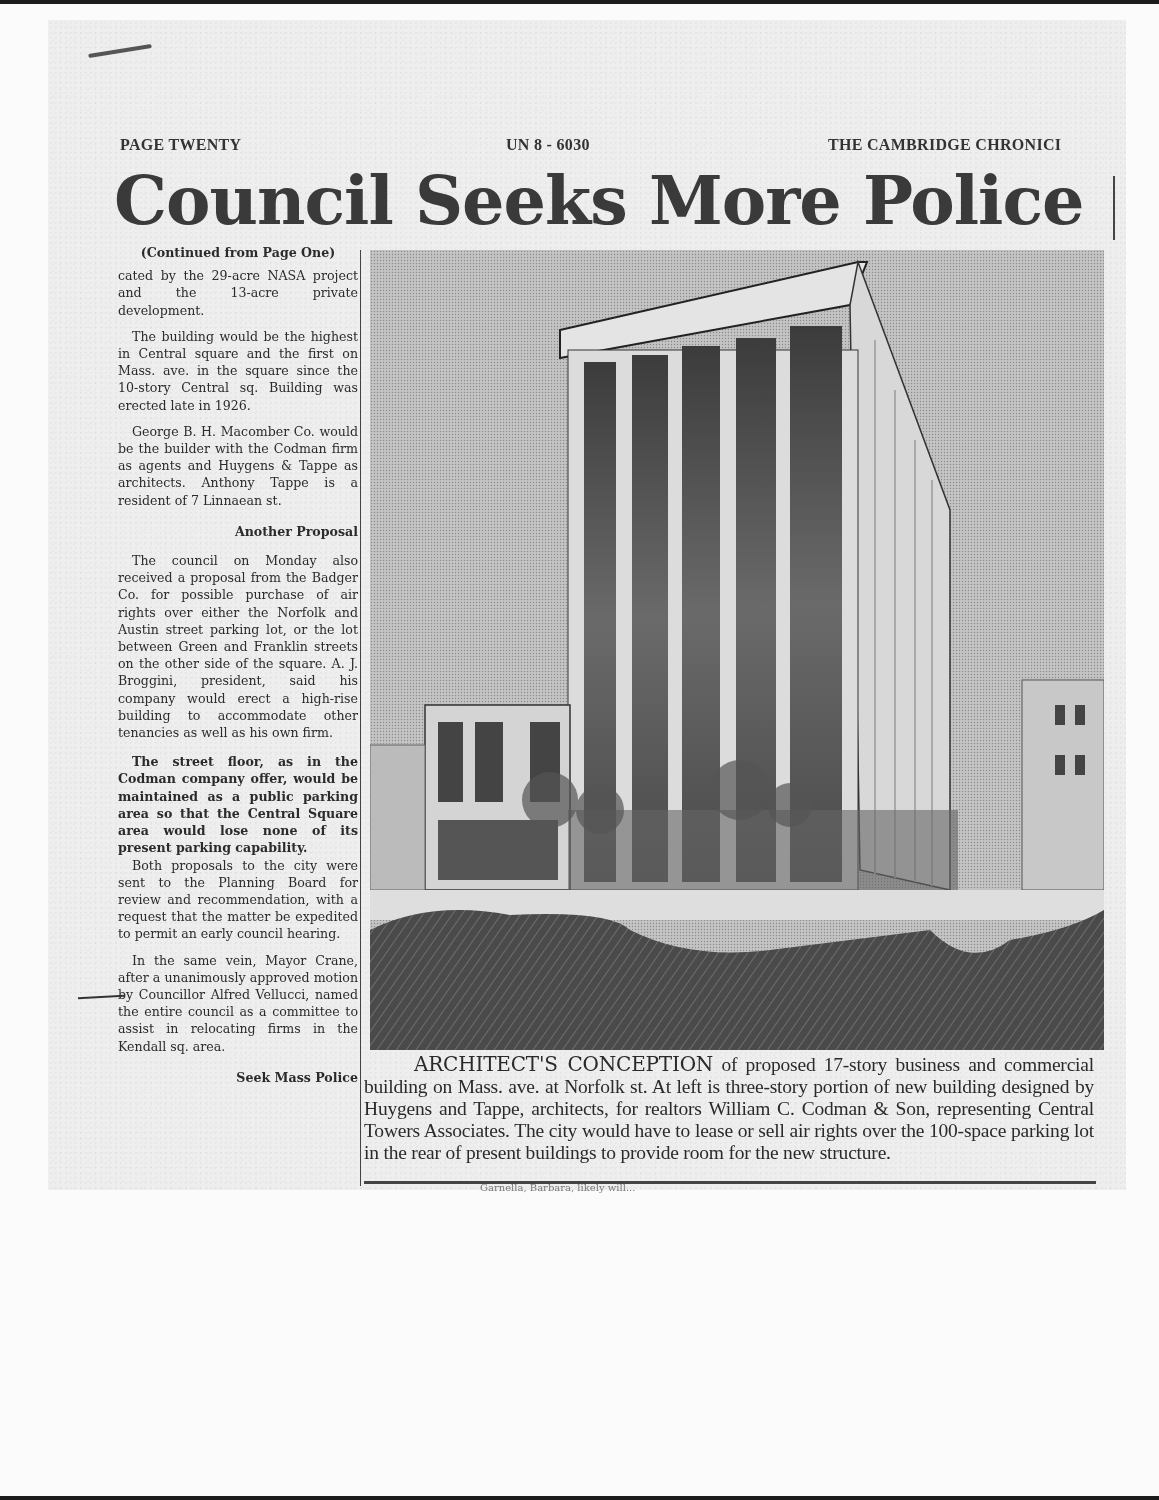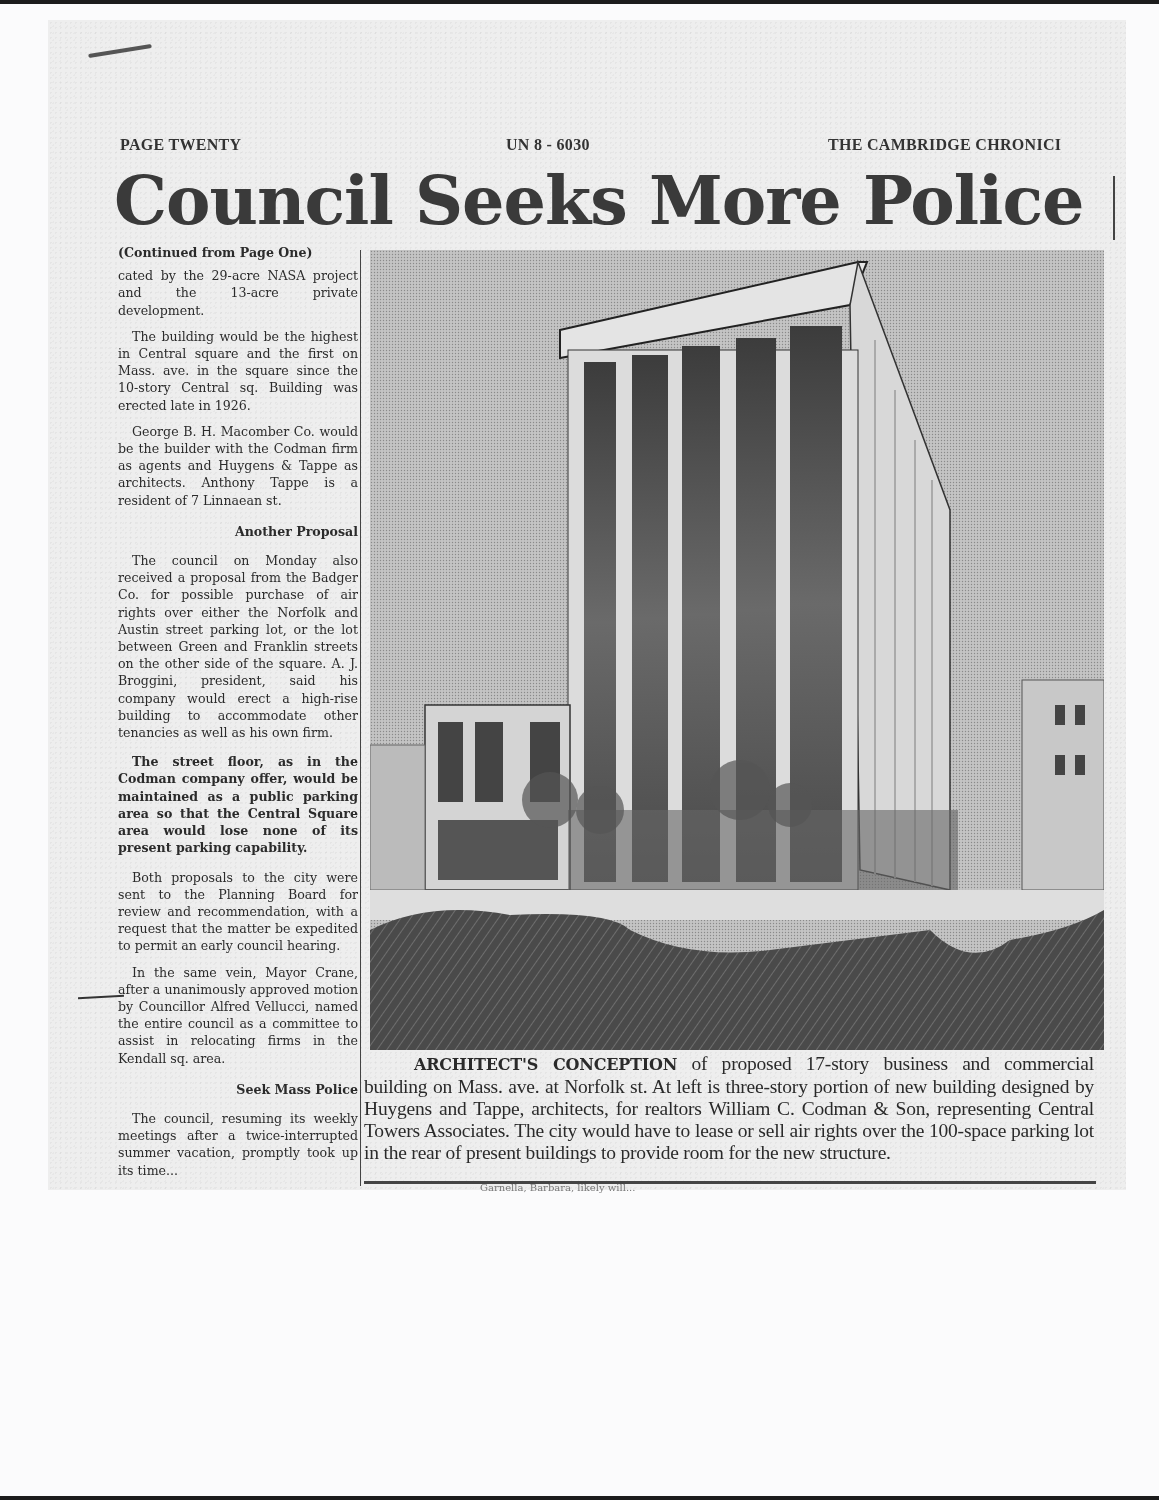--- a/index.html
+++ b/index.html
@@ -47,41 +47,41 @@
       position: absolute; background: #444; width: 2px;
     }
     .col-left {
       position: absolute; top: 244px; left: 118px; width: 240px;
       font-family: "DejaVu Serif", serif; font-size: 12.6px; line-height: 17.2px;
       color: #2b2b2b; text-align: justify;
     }
     .col-left p { margin: 0; text-indent: 14px; hyphens: manual; }
     .col-left .gap { margin-top: 9px; }
     .col-left .continued {
-      text-align: left; font-weight: bold; text-indent: 0; margin-bottom: 6px; font-size: 12.6px;
+      text-align: center; font-weight: bold; text-indent: 0; margin-bottom: 6px; font-size: 12.6px;
     }
     .col-left .subhead {
       text-align: right; font-weight: bold; text-indent: 0; margin: 14px 0 12px 0;
     }
     .col-left .bold-para { font-weight: bold; margin-top: 12px; }
     .margin-mark {
       position: absolute; left: 78px; top: 996px; width: 46px; height: 2px; background: #333;
       transform: rotate(-3deg);
     }
     .photo {
       position: absolute; left: 370px; top: 250px; width: 734px; height: 800px;
       background: #bdbdbd; overflow: hidden;
     }
     .photo svg { display: block; }
     .caption {
       position: absolute; left: 364px; top: 1053px; width: 730px;
       font-family: "Liberation Serif", serif; font-size: 19.5px; line-height: 22px;
       color: #2a2a2a; text-align: justify; letter-spacing: -0.2px;
     }
-    .caption .lead { font-family: "DejaVu Serif", serif; font-weight: bold; font-size: 16px; padding-left: 50px; }
+    .caption .lead { font-family: "DejaVu Serif", serif; font-weight: normal; font-size: 20px; padding-left: 50px; }
     .hrule {
       position: absolute; left: 364px; top: 1181px; width: 732px; height: 3px; background: #444;
     }
     .cut-line {
       position: absolute; left: 480px; top: 1184px; width: 600px; height: 22px;
       font-size: 10px; color: #777; overflow: hidden; line-height: 8px;
     }
   </style>
 </head>
 <body>
@@ -100,24 +100,23 @@
 <div class="vrule" style="left:1113px; top:176px; height:64px;"></div>
 
 <div class="col-left">
   <p class="continued">(Continued from Page One)</p>
   <p style="text-indent:0">cated by the 29-acre NASA project and the 13-acre private development.</p>
   <p class="gap">The building would be the highest in Central square and the first on Mass. ave. in the square since the 10-story Central sq. Building was erected late in 1926.</p>
   <p class="gap">George B. H. Macomber Co. would be the builder with the Codman firm as agents and Huygens &amp; Tappe as architects. Anthony Tappe is a resident of 7 Linnaean st.</p>
   <p class="subhead">Another Proposal</p>
   <p>The council on Monday also received a proposal from the Badger Co. for possible purchase of air rights over either the Norfolk and Austin street parking lot, or the lot between Green and Franklin streets on the other side of the square. A. J. Broggini, president, said his company would erect a high-rise building to accommodate other tenancies as well as his own firm.</p>
   <p class="bold-para">The street floor, as in the Codman company offer, would be maintained as a public parking area so that the Central Square area would lose none of its present parking capability.</p>
-  <p style="margin-top:12px">Both proposals to the city were sent to the Planning Board for review and recommendation, with a request that the matter be expedited to permit an early council hearing.</p>
+  <p style="">Both proposals to the city were sent to the Planning Board for review and recommendation, with a request that the matter be expedited to permit an early council hearing.</p>
   <p class="gap">In the same vein, Mayor Crane, after a unanimously approved motion by Councillor Alfred Vellucci, named the entire council as a committee to assist in relocating firms in the Kendall sq. area.</p>
   <p class="subhead">Seek Mass Police</p>
-  <p>The council, resuming its weekly meetings after a twice-interrupted summer vacation, promptly took up its time...</p>
 </div>
 <div class="vrule" style="left:360px; top:250px; height:936px; width:1px;"></div>
 <div class="margin-mark"></div>
 
 <div class="photo">
   <svg width="734" height="800" viewBox="0 0 734 800">
     <defs>
       <pattern id="ht" width="3" height="3" patternUnits="userSpaceOnUse">
         <rect width="3" height="3" fill="#c4c4c4"></rect>
         <circle cx="1.5" cy="1.5" r="0.7" fill="#8a8a8a"></circle>

